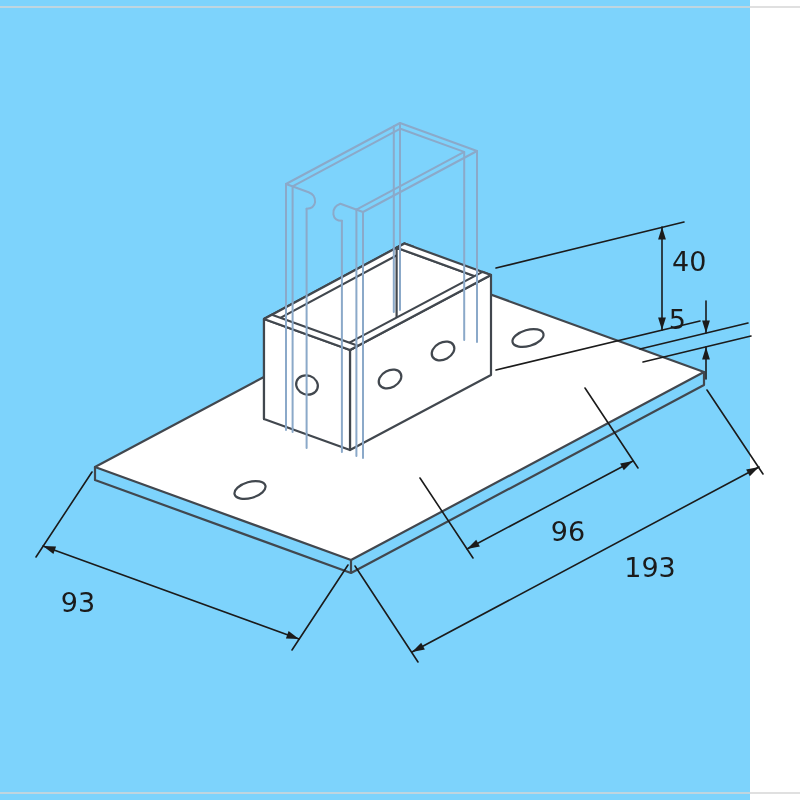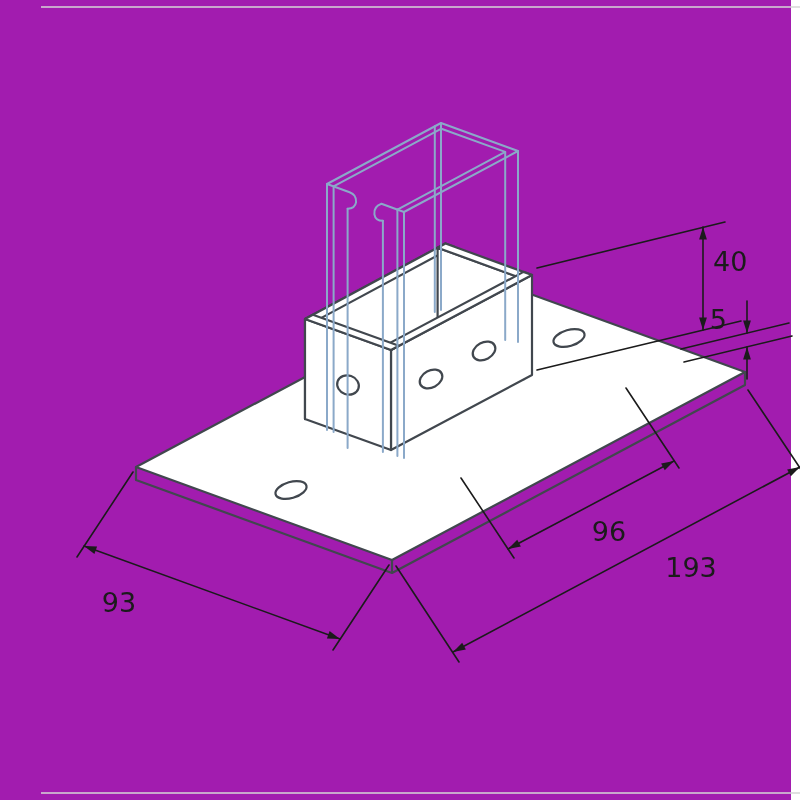--- a/index.html
+++ b/index.html
@@ -8,22 +8,21 @@
     background: #ffffff;
     width: 800px;
     height: 800px;
     overflow: hidden;
     font-family: "DejaVu Sans", "Liberation Sans", sans-serif;
   }
   .stage {
     position: relative;
     width: 750px;
     height: 800px;
-    background: #a21caf;
-    padding-left: 41px;
+    background: #7dd3fc;
   }
   svg { display: block; }
   text {
     font-family: "DejaVu Sans", "Liberation Sans", sans-serif;
     font-size: 27px;
     font-weight: 400;
   }
 </style>
 </head>
 <body>

